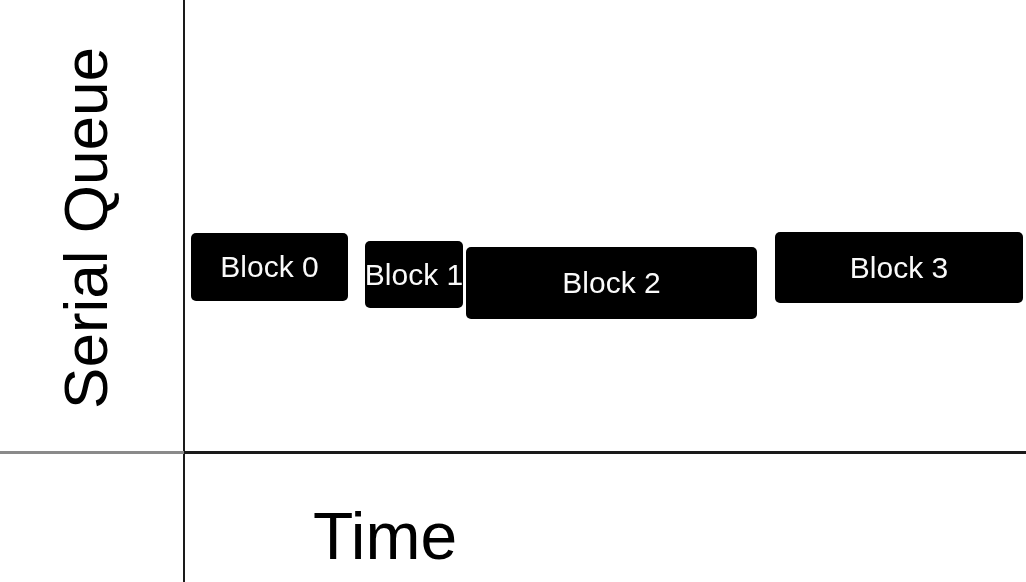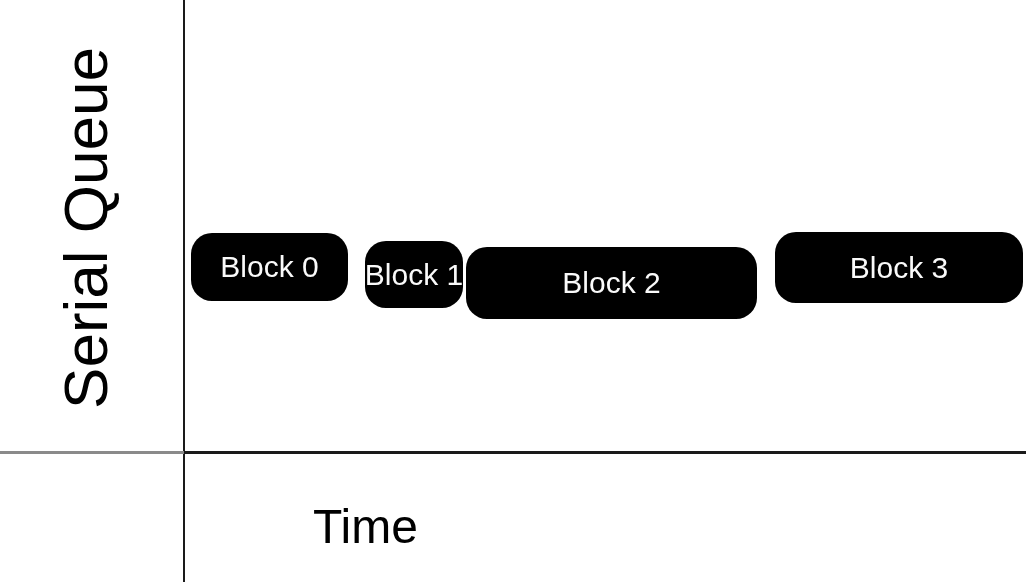--- a/index.html
+++ b/index.html
@@ -35,28 +35,28 @@
     left: 85px; top: 228px;
     transform: translate(-50%, -50%) rotate(-90deg);
     white-space: nowrap;
     font-size: 62px;
     color: var(--label, #000000);
     letter-spacing: 0px;
   }
   .x-axis-label {
     position: absolute;
     left: 313px; top: 503px;
-    font-size: 48px;
+    font-size: 66px;
     line-height: 1;
     color: var(--label, #000000);
   }
   .block {
     position: absolute;
     background: var(--block-fill, #000000);
-    border-radius: 21px;
+    border-radius: 5px;
     display: flex;
     align-items: center;
     justify-content: center;
     text-align: center;
   }
   .block span {
     color: var(--block-text, #fafafa);
     font-size: 30px;
     white-space: nowrap;
   }

